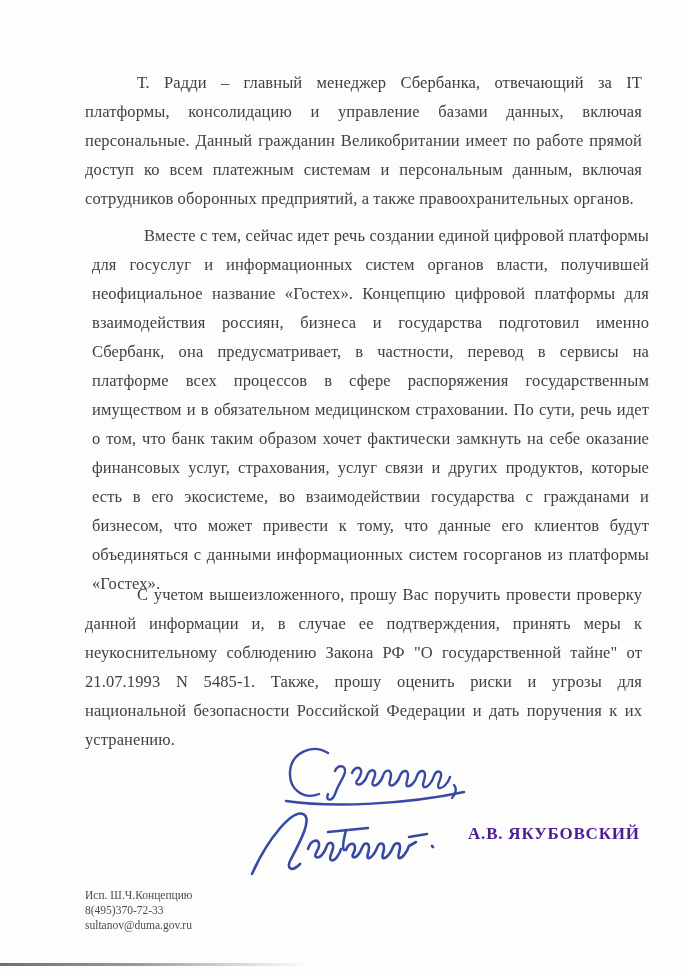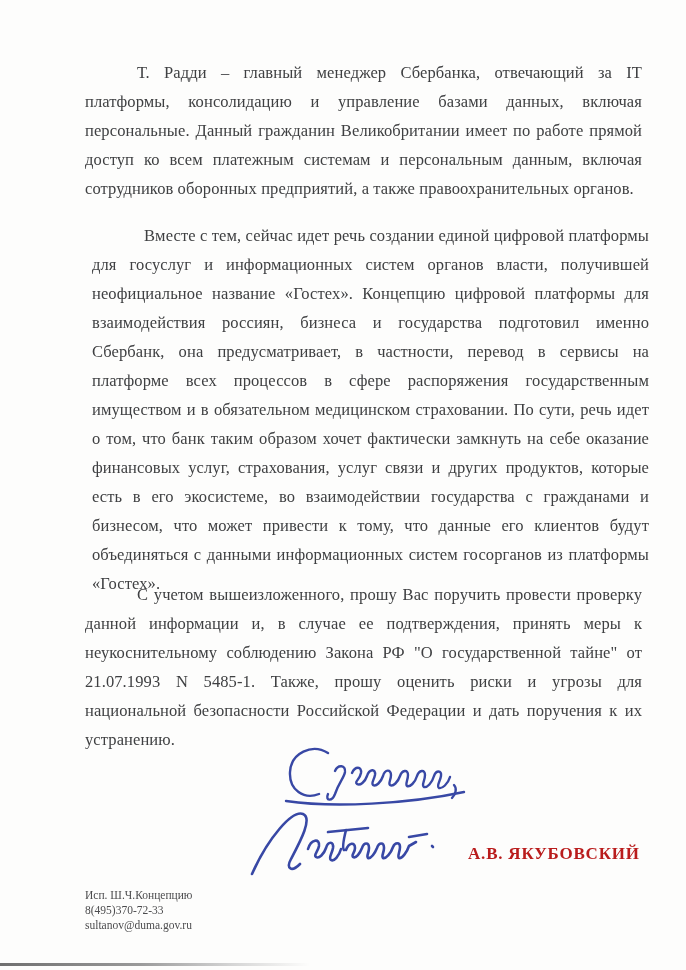--- a/index.html
+++ b/index.html
@@ -22,21 +22,21 @@
     left: 85px;
     width: 557px;
     margin: 0;
     font-size: 16.5px;
     line-height: 29px;
     color: #3f4042;
     text-align: justify;
     text-indent: 52px;
     letter-spacing: 0.1px;
   }
-  .para-1 { top: 58px; }
+  .para-1 { top: 68px; }
   .para-2 { top: 221px; margin-left: 7px; }
   .para-3 { top: 580px; }
 
   .closing-hand {
     position: absolute;
     left: 278px;
     top: 744px;
     width: 195px;
     height: 64px;
   }
@@ -48,25 +48,25 @@
     height: 75px;
   }
   .closing-hand svg, .signature-hand svg {
     width: 100%;
     height: 100%;
     display: block;
   }
   .signatory {
     position: absolute;
     left: 468px;
-    top: 844px;
+    top: 824px;
     font-size: 17px;
     font-weight: bold;
     letter-spacing: 0.8px;
-    color: #b91c1c;
+    color: #4c1d95;
     white-space: nowrap;
   }
   .footer-block {
     position: absolute;
     left: 85px;
     top: 888px;
     font-size: 11.5px;
     line-height: 15px;
     color: #4c4c4e;
   }

